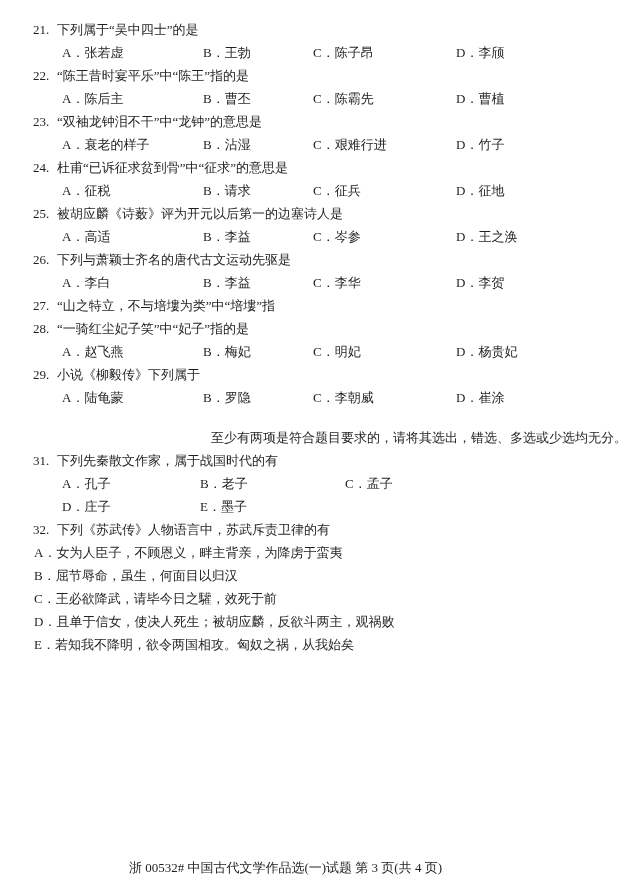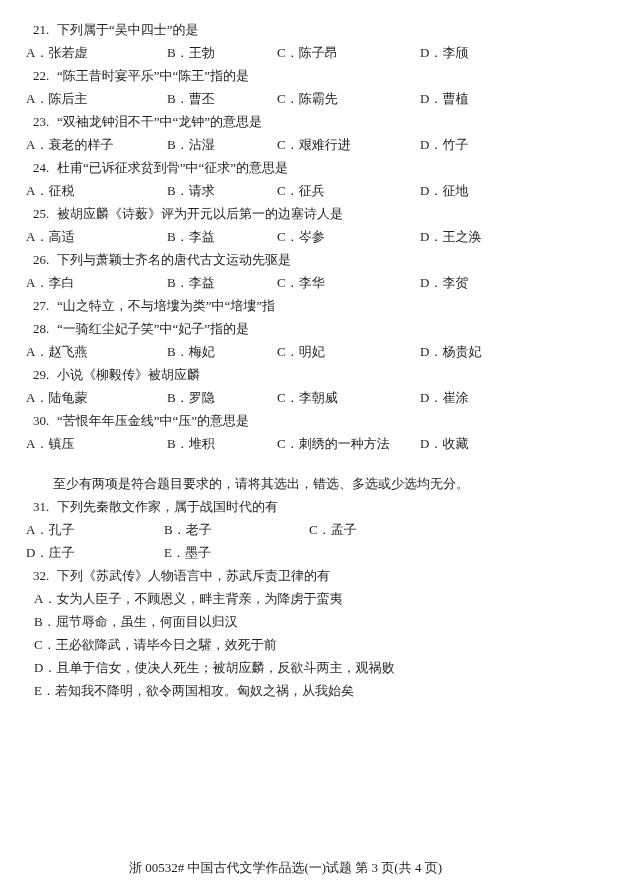--- a/index.html
+++ b/index.html
@@ -32,21 +32,21 @@
     white-space: nowrap;
   }
   .q-num {
     display: inline-block;
     width: 24px;
   }
   .opt-row {
     display: flex;
     height: 23px;
     line-height: 23px;
-    padding-left: 26px;
+    padding-left: 62px;
     white-space: nowrap;
   }
   .opt { white-space: nowrap; }
   .c4-0 { min-width: 141px; }
   .c4-1 { min-width: 110px; }
   .c4-2 { min-width: 143px; }
   .c4-3 { flex: 1; }
   .c3-0 { min-width: 138px; }
   .c3-1 { min-width: 145px; }
   .c3-2 { flex: 1; }
@@ -61,20 +61,21 @@
     height: 23px;
     line-height: 23px;
     padding-left: 33px;
     white-space: nowrap;
   }
   .sec2-line2 {
     height: 23px;
     line-height: 23px;
     padding-left: 53px;
     white-space: nowrap;
+    text-align: right;
   }
   .footer {
     position: absolute;
     top: 856px;
     left: 0;
     width: 100%;
     height: 23px;
     line-height: 23px;
     text-align: center;
     padding-right: 56px;
@@ -149,35 +150,26 @@
         <div class="q-block">
           <div class="q-line"><span class="q-num">28.</span><span class="q-stem">“一骑红尘妃子笑”中“妃子”指的是</span></div>
           <div class="opt-row">
             <span class="opt c4-0">A．赵飞燕</span>
             <span class="opt c4-1">B．梅妃</span>
             <span class="opt c4-2">C．明妃</span>
             <span class="opt c4-3">D．杨贵妃</span>
           </div>
         </div>
         <div class="q-block">
-          <div class="q-line"><span class="q-num">29.</span><span class="q-stem">小说《柳毅传》被胡应麟</span></div>
+          <div class="q-line"><span class="q-num">29.</span><span class="q-stem">小说《柳毅传》下列属于</span></div>
           <div class="opt-row">
             <span class="opt c4-0">A．陆龟蒙</span>
             <span class="opt c4-1">B．罗隐</span>
             <span class="opt c4-2">C．李朝威</span>
             <span class="opt c4-3">D．崔涂</span>
-          </div>
-        </div>
-        <div class="q-block">
-          <div class="q-line"><span class="q-num">30.</span><span class="q-stem">“苦恨年年压金线”中“压”的意思是</span></div>
-          <div class="opt-row">
-            <span class="opt c4-0">A．镇压</span>
-            <span class="opt c4-1">B．堆积</span>
-            <span class="opt c4-2">C．刺绣的一种方法</span>
-            <span class="opt c4-3">D．收藏</span>
           </div>
         </div>
       </div>
 
     <div class="sec2-head">
       <div class="sec2-line2">至少有两项是符合题目要求的，请将其选出，错选、多选或少选均无分。</div>
     </div>
 
     <div id="section2">
         <div class="q-block">

